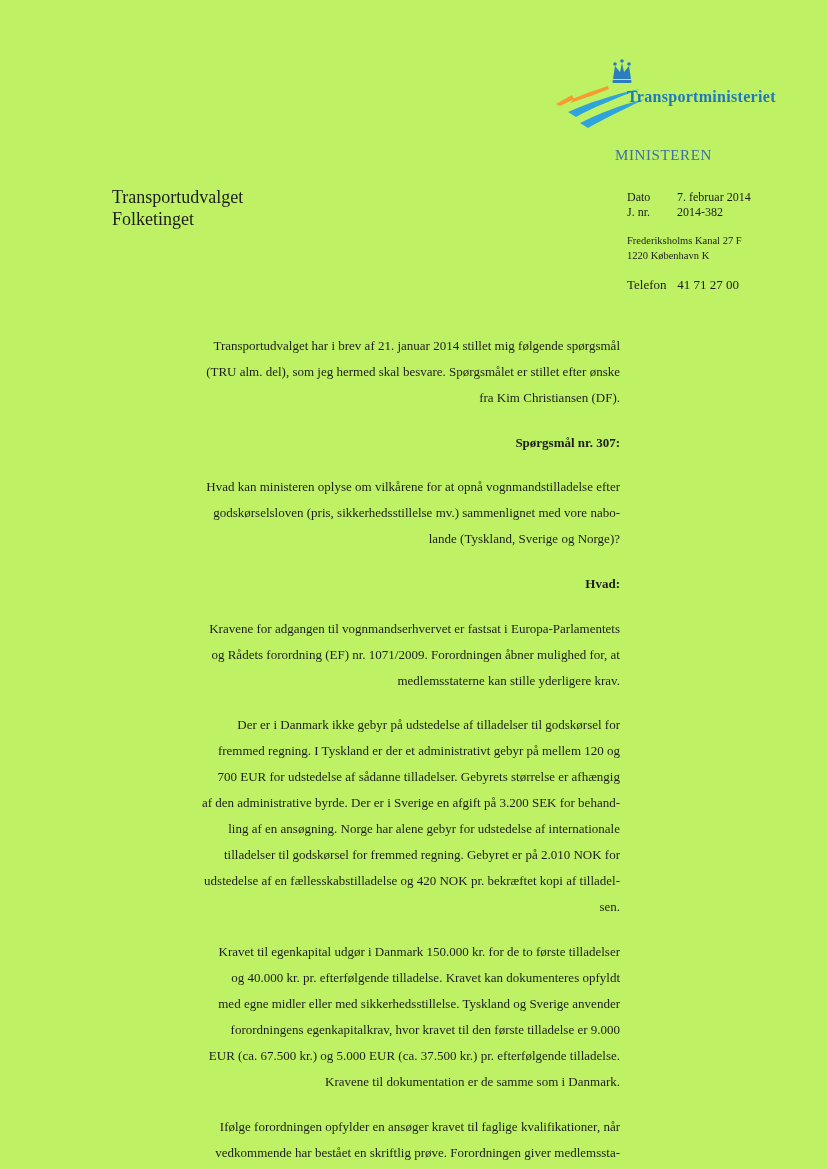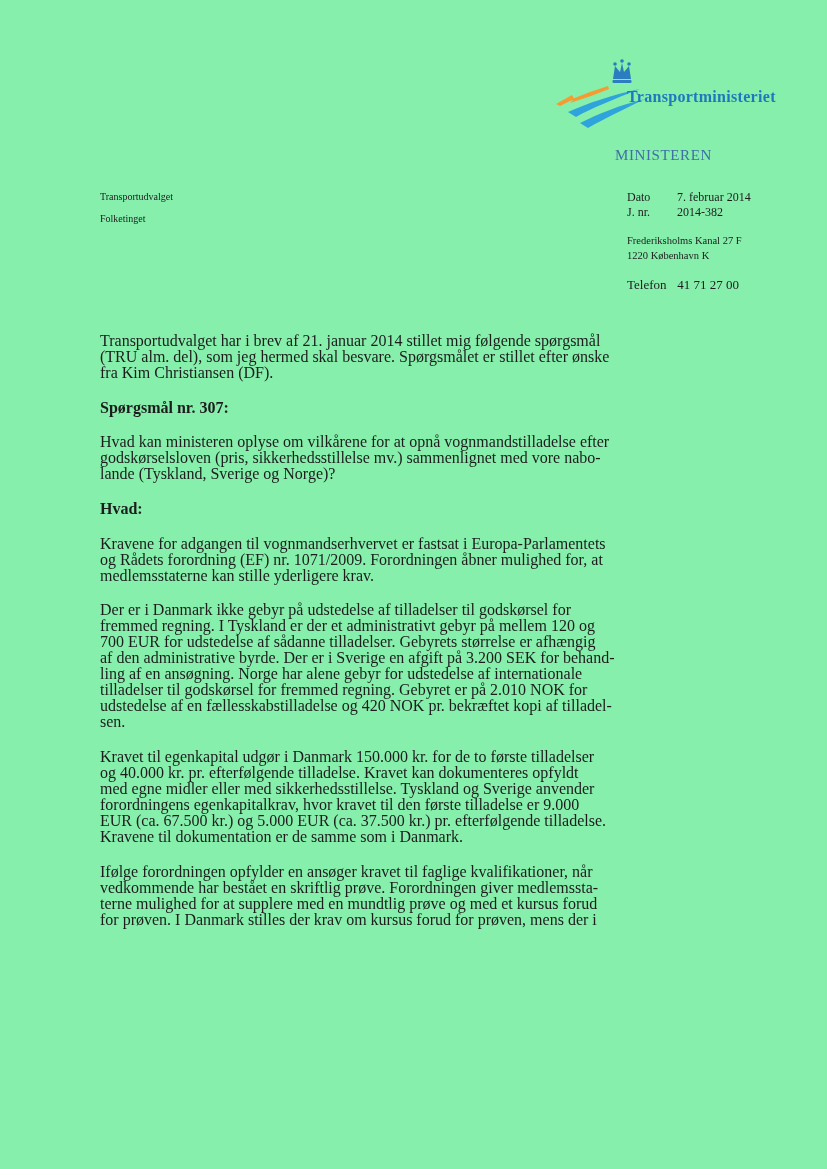--- a/index.html
+++ b/index.html
@@ -4,21 +4,21 @@
 <style>
   html, body {
     margin: 0;
     padding: 0;
     background: #fffefb;
   }
   .page {
     position: relative;
     width: 827px;
     height: 1169px;
-    background: #86efac;
+    background: #bef264;
     font-family: "Liberation Serif", "DejaVu Serif", serif;
     color: #1c1c1c;
     overflow: hidden;
   }
 
   
   .logo-cluster {
     position: absolute;
     left: 550px;
     top: 58px;
@@ -46,23 +46,23 @@
     top: 147px;
     font-size: 15px;
     font-weight: normal;
     letter-spacing: 0.6px;
     color: #3f6fa5;
   }
 
   
   .recipient {
     position: absolute;
-    left: 100px;
+    left: 112px;
     top: 186px;
-    font-size: 10px;
+    font-size: 18px;
     line-height: 22px;
   }
 
   
   .meta-rows {
     position: absolute;
     left: 627px;
     top: 190px;
     font-size: 12px;
     line-height: 15px;
@@ -89,23 +89,24 @@
 
   
   .letter-body {
     position: absolute;
     left: 100px;
     top: 333px;
     width: 520px;
   }
   .para {
     margin: 0 0 18.7px 0;
-    font-size: 16px;
-    line-height: 16px;
+    font-size: 13px;
+    line-height: 26px;
     white-space: pre-line;
+    text-align: right;
   }
   .bold { font-weight: bold; }
 </style>
 </head>
 <body>
 
 <div class="page">
 
   <div class="logo-cluster">
     <svg class="logo-swoosh" width="100" height="72" viewBox="0 0 100 72" aria-hidden="true">

